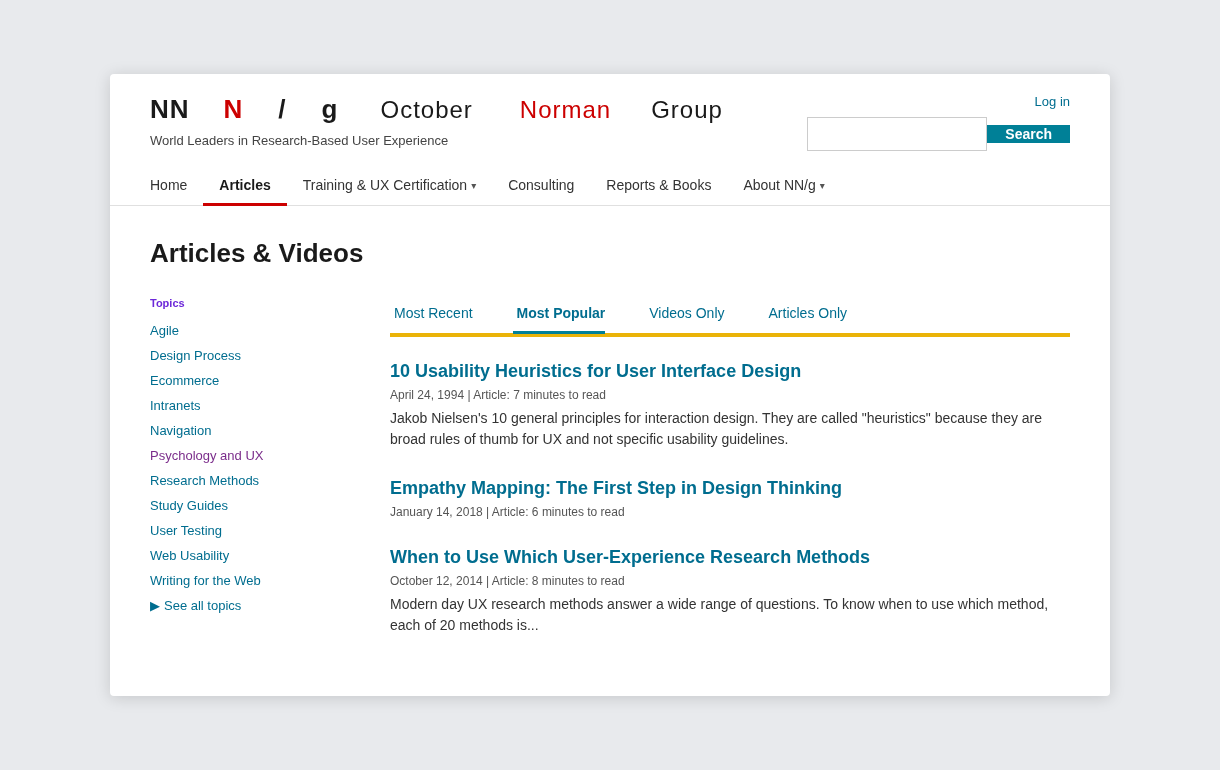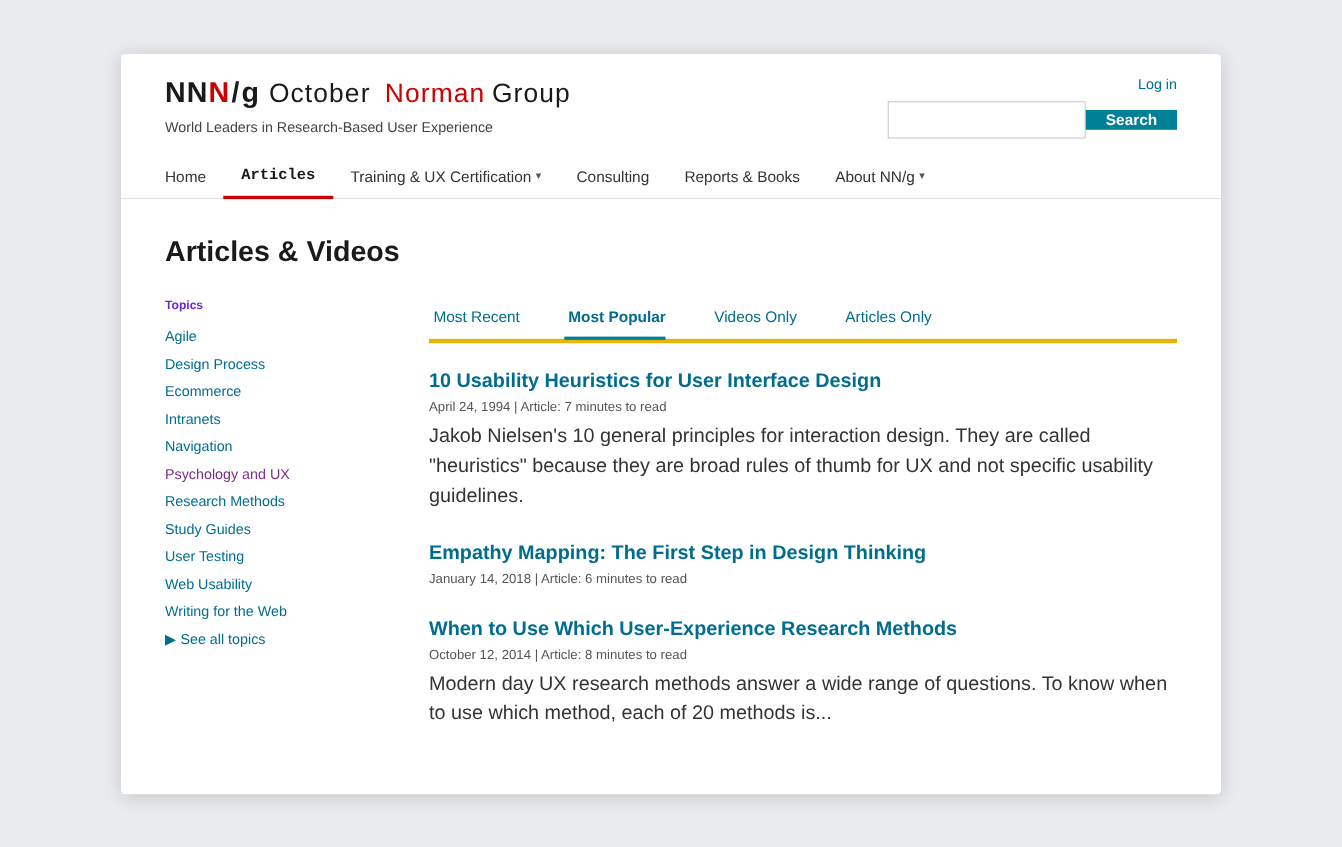--- a/index.html
+++ b/index.html
@@ -25,25 +25,26 @@
     }
     .header-top {
       display: flex;
       justify-content: space-between;
       align-items: flex-start;
       margin-bottom: 14px;
     }
     .logo-area {}
     .logo {
       display: flex;
-      align-items: flex-end;
+      align-items: center;
       font-size: 26px;
       font-weight: bold;
       letter-spacing: 1px;
       margin-bottom: 8px;
+      gap: 34px;
     }
     .logo-nn { color: #1a1a1a; font-weight: 900; }
     .logo-n-red { color: #cc0000; font-weight: 900; }
     .logo-slash { color: #1a1a1a; font-weight: 900; margin: 0 1px; }
     .logo-g { color: #1a1a1a; font-weight: 900; }
     .logo-nielsen { color: #1a1a1a; font-weight: normal; margin-left: 8px; font-size: 24px; }
     .logo-norman { color: #cc0000; font-weight: normal; margin-left: 13px; font-size: 24px; }
     .logo-group { color: #1a1a1a; font-weight: normal; margin-left: 6px; font-size: 24px; }
     .tagline {
       font-size: 13px;
@@ -96,21 +97,20 @@
       cursor: pointer;
       text-decoration: none;
       display: flex;
       align-items: center;
       gap: 4px;
       position: relative;
     }
     .nav-item.active {
       font-weight: bold;
       color: #1a1a1a;
-      font-family: Liberation Mono, monospace;
     }
     .nav-item.active::after {
       content: '';
       position: absolute;
       bottom: -1px;
       left: 0;
       right: 0;
       height: 3px;
       background: #cc0000;
     }
@@ -207,21 +207,21 @@
       font-weight: bold;
       margin-bottom: 6px;
       cursor: pointer;
     }
     .article-meta {
       font-size: 12px;
       color: #555;
       margin-bottom: 6px;
     }
     .article-excerpt {
-      font-size: 18px;
+      font-size: 14px;
       color: #333;
       line-height: 1.5;
     }
     .content-body {
       display: flex;
       flex-direction: column;
     }
   </style>
 </head>
 <body>

